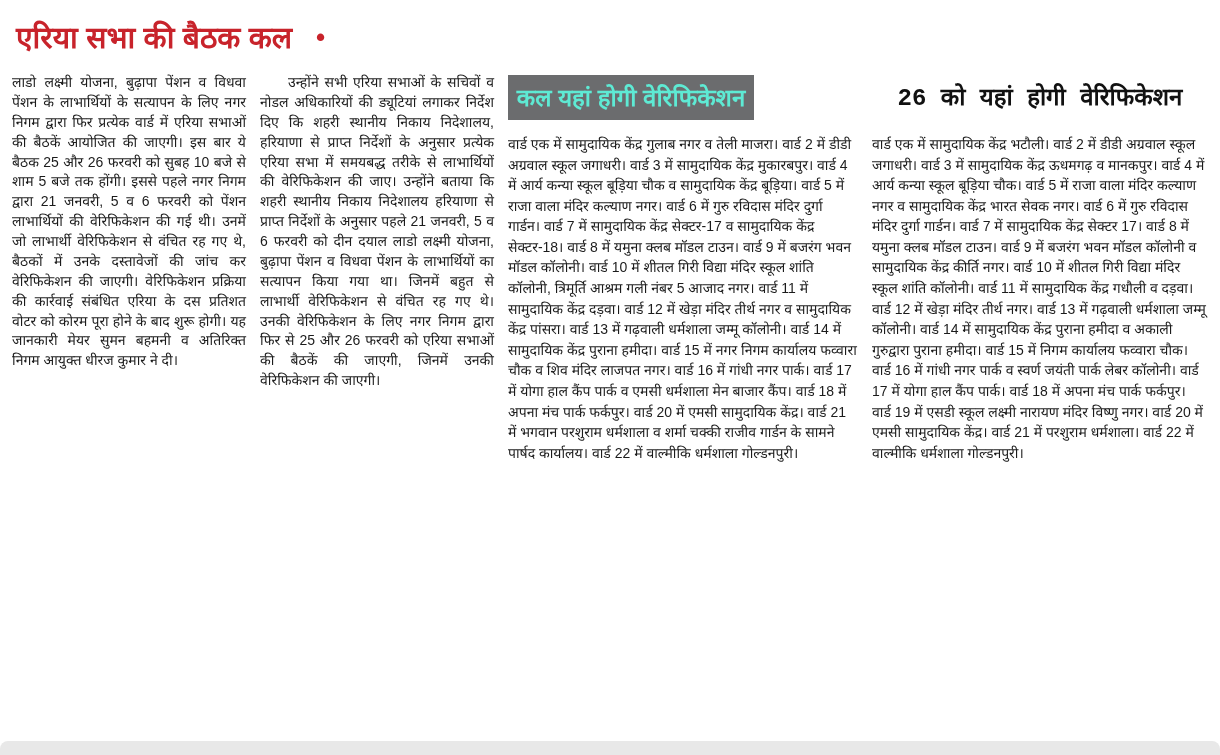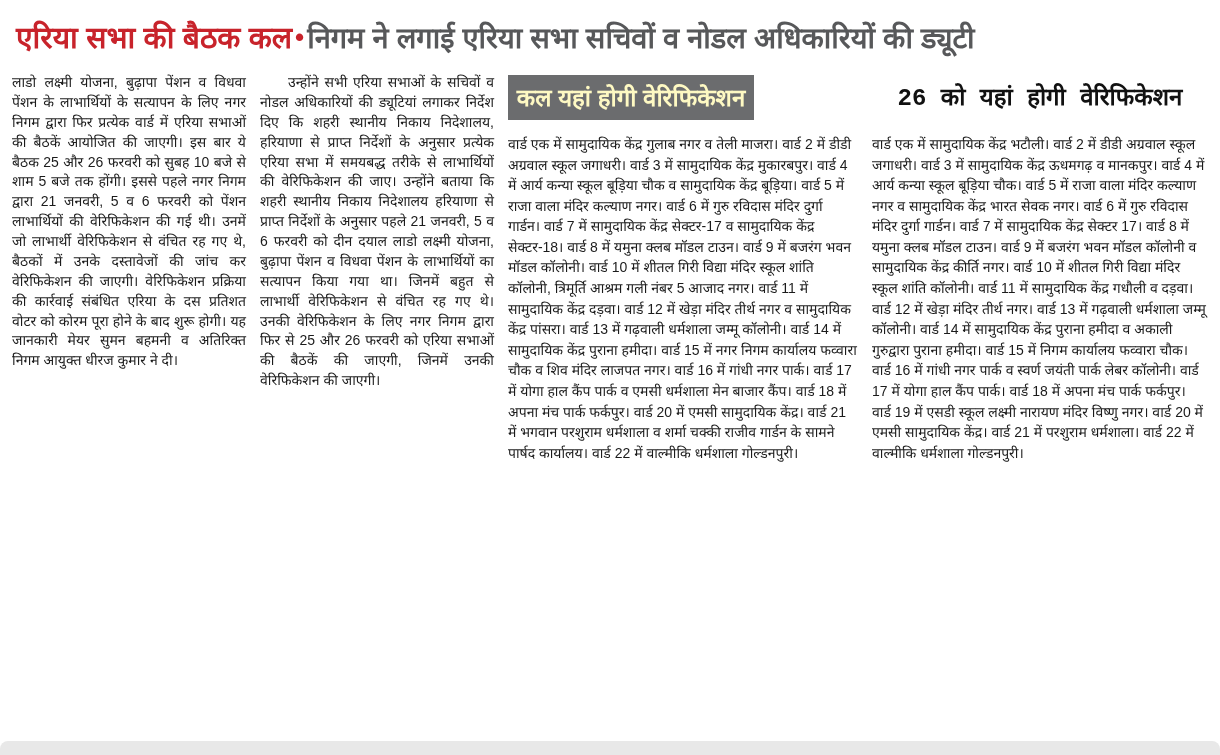--- a/index.html
+++ b/index.html
@@ -14,21 +14,21 @@
   body{font-family:"Liberation Sans","DejaVu Sans",sans-serif;}
   .page{
     position:relative;
     width:1220px;height:755px;
     background:#ffffff;
     overflow:hidden;
     margin:0 auto;
   }
   
   .kicker{
-    display:flex;align-items:baseline;gap:3px;
+    display:flex;align-items:baseline;gap:24px;
     padding:16px 16px 0 16px;
     white-space:nowrap;
   }
   .kicker-red{
     color:var(--accent-red);
     font-size:30px;font-weight:800;
   }
   .kicker-bullet{
     color:var(--accent-red);
     font-size:26px;font-weight:900;
@@ -85,21 +85,21 @@
     white-space:nowrap;
   }
   .byline .sep{
     font-weight:400;
     color:#444;
     margin:0 7px;
   }
   
   .box-header{
     background:var(--box-gray);
-    color:#fef9c3;
+    color:#5eead4;
     font-size:24px;
     font-weight:800;
     text-align:center;
     width:246px;
     padding:5px 8px 7px 8px;
     margin:2px 0 14px 0;
     white-space:nowrap;
   }
   .plain-header{
     font-size:24px;
@@ -121,21 +121,20 @@
   }
 </style>
 </head>
 <body>
 
 <div class="page">
 
   <div class="kicker">
     <span class="kicker-red">एरिया सभा की बैठक कल</span>
     <span class="kicker-bullet">•</span>
-    <span class="kicker-rest">निगम ने लगाई एरिया सभा सचिवों व नोडल अधिकारियों की ड्यूटी</span>
   </div>
 
 
   <div class="columns">
 
     <div class="col col1">
       <p class="body-text">लाडो लक्ष्मी योजना, बुढ़ापा पेंशन व विधवा पेंशन के लाभार्थियों के सत्यापन के लिए नगर निगम द्वारा फिर प्रत्येक वार्ड में एरिया सभाओं की बैठकें आयोजित की जाएगी। इस बार ये बैठक 25 और 26 फरवरी को सुबह 10 बजे से शाम 5 बजे तक होंगी। इससे पहले नगर निगम द्वारा 21 जनवरी, 5 व 6 फरवरी को पेंशन लाभार्थियों की वेरिफिकेशन की गई थी। उनमें जो लाभार्थी वेरिफिकेशन से वंचित रह गए थे, बैठकों में उनके दस्तावेजों की जांच कर वेरिफिकेशन की जाएगी। वेरिफिकेशन प्रक्रिया की कार्रवाई संबंधित एरिया के दस प्रतिशत वोटर को कोरम पूरा होने के बाद शुरू होगी। यह जानकारी मेयर सुमन बहमनी व अतिरिक्त निगम आयुक्त धीरज कुमार ने दी।</p>
     </div>
 
     <div class="col col2">

